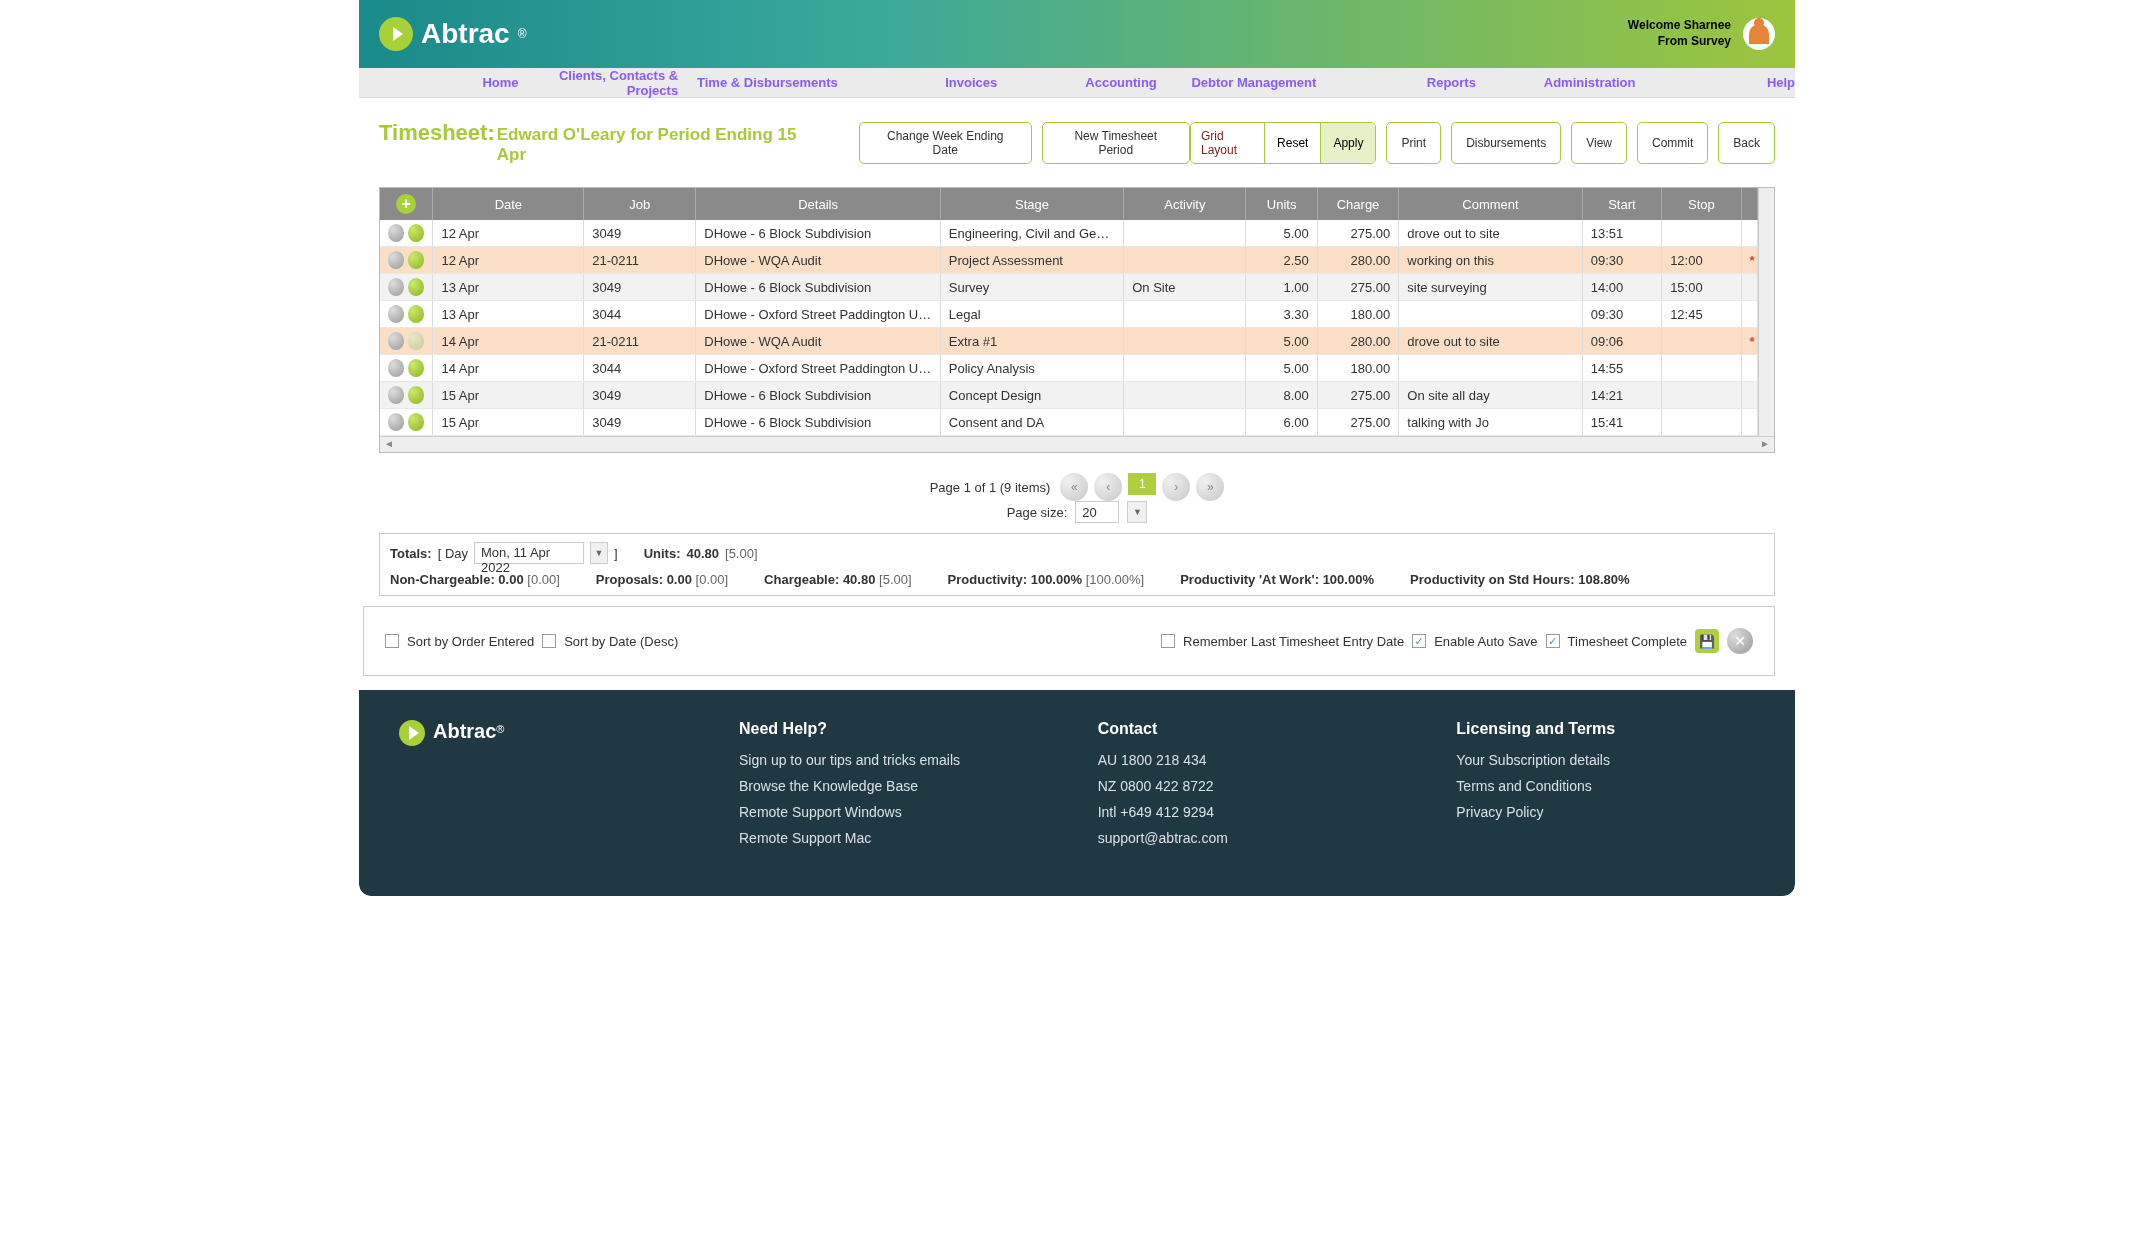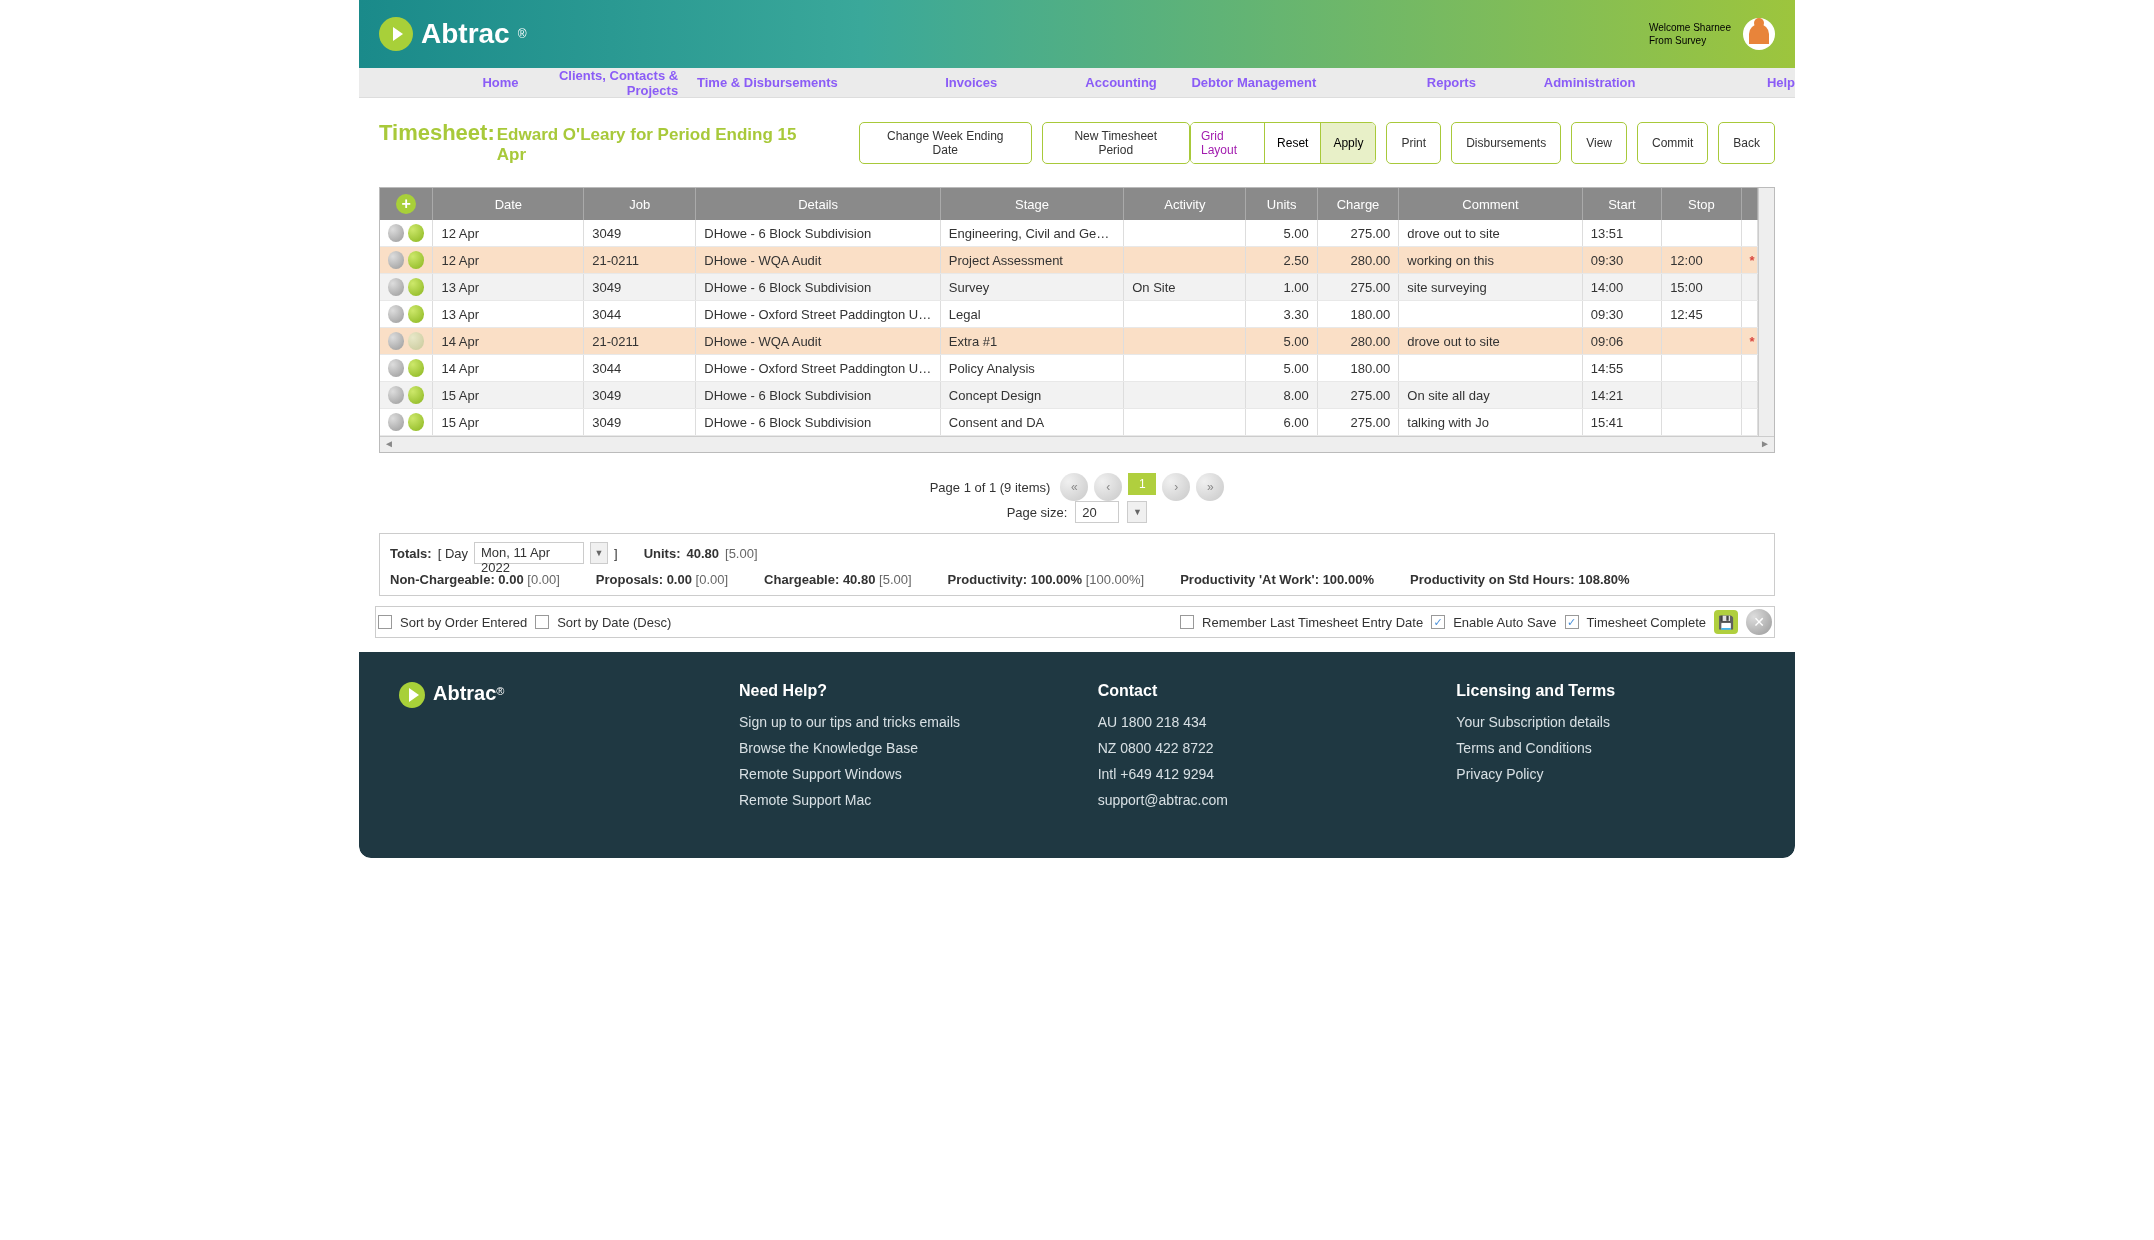--- a/index.html
+++ b/index.html
@@ -7,39 +7,39 @@
 .app { width: 1436px; margin: 0 auto; border-radius: 0 0 12px 12px; overflow: hidden; }
 
 
 .top-header { background: linear-gradient(90deg, #1a8a8a 0%, #3aa89a 35%, #9dc53d 100%); height: 68px; display: flex; align-items: center; justify-content: space-between; padding: 0 20px; }
 .logo { display: flex; align-items: center; gap: 8px; }
 .logo-circle { width: 34px; height: 34px; background: #a8d039; border-radius: 50%; display: flex; align-items: center; justify-content: center; }
 .logo-arrow { width: 0; height: 0; border-left: 10px solid #fff; border-top: 7px solid transparent; border-bottom: 7px solid transparent; margin-left: 3px; }
 .logo-text { color: #fff; font-size: 28px; font-weight: bold; }
 .logo-reg { color: #fff; font-size: 12px; vertical-align: super; }
 .header-right { display: flex; align-items: center; gap: 12px; }
-.welcome-text { color: #000; font-size: 10px; font-weight: normal; line-height: 1.3; }
+.welcome-text { color: #000; font-size: 12px; text-align: right; font-weight: bold; line-height: 1.3; }
 .avatar-circle { width: 32px; height: 32px; background: #fff; border-radius: 50%; display: flex; align-items: center; justify-content: center; }
 .avatar-icon { width: 20px; height: 20px; background: #e8843a; border-radius: 50% 50% 0 0; position: relative; }
 .avatar-icon::before { content: ''; position: absolute; width: 10px; height: 10px; background: #e8843a; border-radius: 50%; top: -6px; left: 5px; }
 
 
 .nav { background: #ebebeb; height: 30px; display: flex; align-items: center; border-bottom: 1px solid #ddd; }
 .nav-item { flex: 1; text-align: right; font-size: 13px; font-weight: bold; color: #8b5cf6; cursor: pointer; padding: 6px 0; }
 
 
 .title-row { display: flex; align-items: center; justify-content: space-between; padding: 22px 20px 12px 20px; }
 .title-left { display: flex; align-items: baseline; gap: 2px; }
 .title-main { color: #a8c93a; font-size: 22px; font-weight: bold; }
 .title-sub { color: #a8c93a; font-size: 17px; font-weight: bold; }
 .title-btns { display: flex; gap: 10px; }
 .btn { border: 1.5px solid #a8c93a; background: #fff; color: #333; padding: 6px 14px; border-radius: 5px; font-size: 12px; cursor: pointer; }
 .btn-group { display: flex; border: 1.5px solid #a8c93a; border-radius: 5px; overflow: hidden; }
 .btn-group .btn-inner { padding: 12px 12px; font-size: 12px; cursor: pointer; border: none; background: #fff; }
-.btn-group .label-inner { padding: 6px 10px; font-size: 12px; background: #fff; color: #a21caf; }
+.btn-group .label-inner { padding: 6px 10px; font-size: 12px; background: #fff; color: #7f1d1d; }
 .btn-group .btn-inner + .btn-inner, .btn-group .label-inner + .btn-inner { border-left: 1px solid #a8c93a; }
 .btn-group .btn-inner.primary { background: #e8f0c8; }
 
 
 .table-wrap { margin: 10px 20px 0 20px; border: 1px solid #bbb; position: relative; }
 .table-scroll { overflow: hidden; }
 table { width: 100%; border-collapse: collapse; table-layout: fixed; }
 thead th { background: #8a8a8a; color: #fff; font-weight: normal; font-size: 13px; padding: 6px 8px; text-align: center; border-right: 1px solid #aaa; position: relative; }
 thead th.add-col { width: 50px; background: #8a8a8a; }
 .add-btn { width: 20px; height: 20px; background: #a8d039; border-radius: 50%; display: inline-flex; align-items: center; justify-content: center; color: #fff; font-weight: bold; font-size: 16px; cursor: pointer; }
@@ -72,21 +72,21 @@
 
 .totals-box { margin: 0 20px; border: 1px solid #ccc; padding: 8px 10px; font-size: 13px; }
 .totals-row1 { display: flex; align-items: center; gap: 6px; margin-bottom: 8px; }
 .totals-row2 { display: flex; align-items: center; gap: 36px; }
 .totals-select { border: 1px solid #ccc; padding: 2px 6px; width: 110px; height: 22px; }
 .totals-dd { border: 1px solid #ccc; width: 18px; height: 22px; background: #f0f0f0; display: flex; align-items: center; justify-content: center; font-size: 9px; color: #666; }
 .totals-label { font-weight: bold; }
 .totals-sub { color: #666; }
 
 
-.options-row { margin: 10px 20px 14px 16px; border: 1px solid #ccc; padding: 2px; display: flex; justify-content: space-between; align-items: center; font-size: 13px; }
+.options-row { margin: 10px 20px 14px 4px; border: 1px solid #ccc; padding: 21px; display: flex; justify-content: space-between; align-items: center; font-size: 13px; }
 .opt-left, .opt-right { display: flex; align-items: center; gap: 8px; }
 .chk { width: 14px; height: 14px; border: 1px solid #999; background: #fff; display: inline-flex; align-items: center; justify-content: center; font-size: 11px; color: #4a90d9; }
 .chk.checked::after { content: '✓'; }
 .save-badge { width: 24px; height: 24px; background: #b0cf3e; border-radius: 4px; display: inline-flex; align-items: center; justify-content: center; color: #fff; font-size: 13px; }
 .close-circ { width: 26px; height: 26px; border-radius: 50%; background: radial-gradient(circle at 30% 30%, #ddd, #999); display: inline-flex; align-items: center; justify-content: center; color: #fff; font-size: 14px; }
 
 
 .footer { background: #1f3842; color: #fff; padding: 30px 40px 40px 40px; display: flex; gap: 60px; border-radius: 0 0 12px 12px; }
 .footer-logo { display: flex; align-items: flex-start; gap: 8px; min-width: 280px; }
 .footer-logo .logo-circle { width: 26px; height: 26px; }

